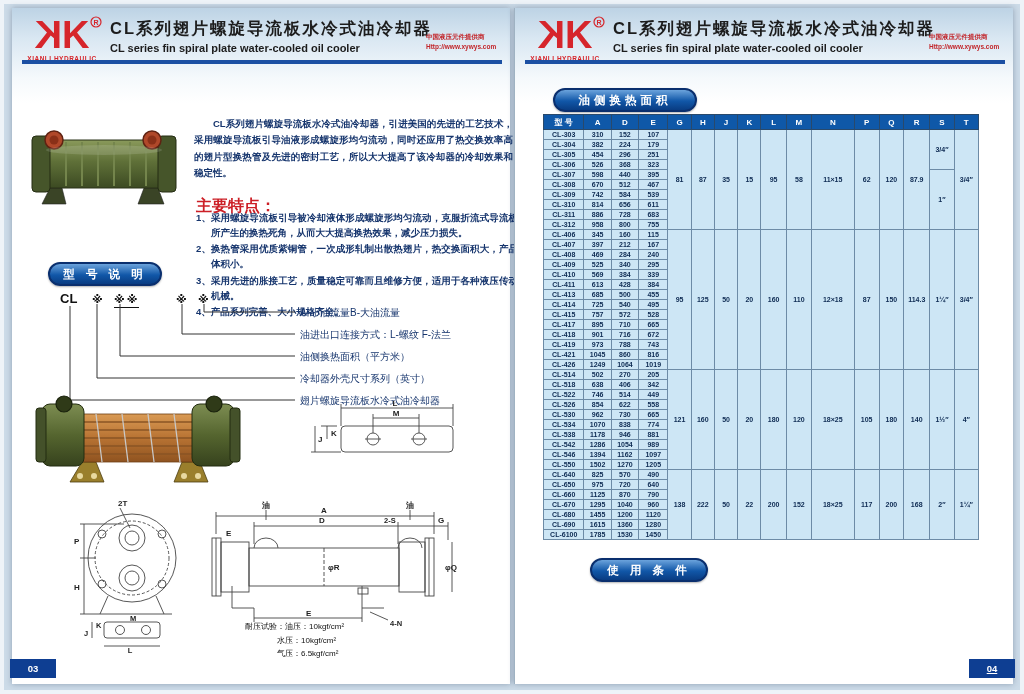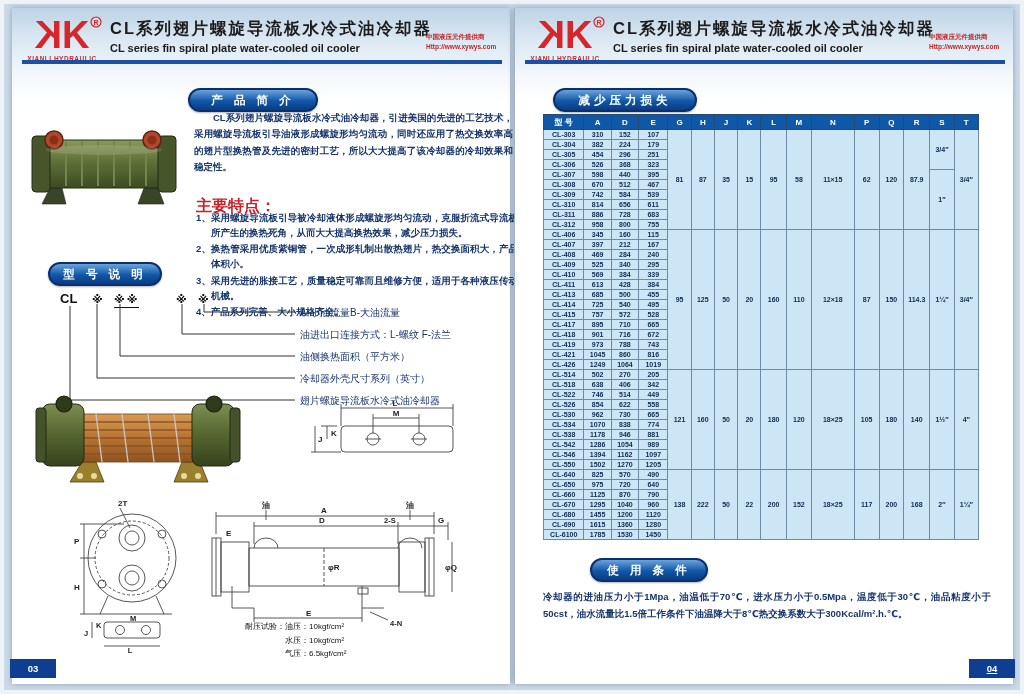--- a/index.html
+++ b/index.html
@@ -21,32 +21,32 @@
         font-size:6.5px;font-weight:bold;line-height:1.6;text-align:left;}
   .hdr-bar{position:absolute;left:10px;top:52px;width:480px;height:4px;background:#1b4fa3;}
   
   .badge{position:absolute;height:20px;line-height:20px;text-align:center;color:#fff;
         font-size:11.5px;font-weight:bold;letter-spacing:4px;border-radius:12px;
         background:linear-gradient(180deg,#6ba3dc 0,#1157a8 55%,#093c82 100%);
         border:2px solid #0a2f6e;box-shadow:0 1px 2px rgba(0,0,0,.3);}
   .pagenum{position:absolute;width:46px;height:19px;line-height:19px;background:#0e3e92;
         color:#fff;font-size:9.5px;font-weight:bold;text-align:center;}
   
-  .intro-text{position:absolute;left:182px;top:102px;width:319px;font-size:9.5px;
+  .intro-text{position:absolute;left:182px;top:108px;width:319px;font-size:9.5px;
         line-height:1.72;color:#16356d;font-weight:600;text-indent:2em;text-align:justify;}
   .features-title{position:absolute;left:184px;top:188px;font-size:16px;font-weight:bold;color:#cc1f26;}
   .features{position:absolute;left:184px;top:203px;width:322px;font-size:9.5px;
         line-height:1.55;color:#16356d;font-weight:600;}
   .features div{padding-left:15px;text-indent:-15px;margin-bottom:2px;text-align:justify;}
   .model-prefix{position:absolute;left:48px;top:283px;font-size:13px;font-weight:bold;color:#111;}
   .mark{position:absolute;top:285px;font-size:11px;font-weight:bold;color:#111;letter-spacing:2px;}
   .mark.u{border-bottom:1.5px solid #111;padding-bottom:1px;}
   .model-label{position:absolute;left:288px;font-size:10px;font-weight:normal;color:#16356d;white-space:nowrap;}
   .press{position:absolute;left:233px;top:612px;font-size:8px;font-weight:normal;color:#111;line-height:1.7;}
-  .press div.ind{margin-left:40px;}
+  .press div.ind{margin-left:32px;}
   
   .dim-table{border-collapse:collapse;table-layout:fixed;width:436px;}
   .dim-table th{background:#0f58a8;color:#fff;font-size:8px;font-weight:bold;
         border:1px solid #29496b;height:14px;padding:0;}
   .dim-table td{background:#cde6f5;color:#0d2a52;font-size:7px;font-weight:600;
         border:1px solid #6d8ba6;height:9px;line-height:9px;padding:0;text-align:center;
         white-space:nowrap;overflow:hidden;}
   .dim-table td.model{font-weight:bold;}
   .usage-text{position:absolute;left:28px;top:580px;width:448px;font-size:9.5px;font-weight:bold;
         color:#16356d;line-height:1.8;text-align:justify;}
@@ -69,21 +69,20 @@
     <div class="hdr-titles">
       <div class="title-cn">CL系列翅片螺旋导流板水冷式油冷却器</div>
       <div class="title-en">CL series fin spiral plate water-cooled oil cooler</div>
     </div>
     <div class="hdr-supplier">
       <div>中国液压元件提供商</div>
       <div>Http://www.xywys.com</div>
     </div>
     <div class="hdr-bar"></div>
 
-    <div class="badge" style="left:176px;top:80px;width:126px;">产 品 简 介</div>
 
     <svg style="position:absolute;left:14px;top:102px;" width="156" height="100" viewBox="0 0 156 100">
       <defs>
         <linearGradient id="grnBody" x1="0" y1="0" x2="0" y2="1">
           <stop offset="0" stop-color="#8a9a5b"></stop>
             <stop offset="0.45" stop-color="#5f7038"></stop>
             <stop offset="1" stop-color="#3c4a22"></stop>
         </linearGradient>
       </defs>
       <path d="M24 78 L16 94 L40 94 L36 78 Z" fill="#3a4426" stroke="#222" stroke-width="0.6"></path>
@@ -305,21 +304,21 @@
     <div class="hdr-titles">
       <div class="title-cn">CL系列翅片螺旋导流板水冷式油冷却器</div>
       <div class="title-en">CL series fin spiral plate water-cooled oil cooler</div>
     </div>
     <div class="hdr-supplier">
       <div>中国液压元件提供商</div>
       <div>Http://www.xywys.com</div>
     </div>
     <div class="hdr-bar"></div>
 
-    <div class="badge" style="left:38px;top:80px;width:140px;">减少压力损失</div>
+    <div class="badge" style="left:38px;top:80px;width:140px;">油侧换热面积</div>
 
     <div style="position:absolute;left:28px;top:106px;">
       <table class="dim-table" id="dimTable">
         <colgroup>
           <col style="width:40px">
             <col style="width:27px">
             <col style="width:27px">
             <col style="width:29px">
           <col style="width:23px">
             <col style="width:23px">
@@ -648,17 +647,16 @@
               <td class="model">CL-6100</td>
               <td>1785</td>
               <td>1530</td>
               <td>1450</td>
             </tr>
           </tbody>
       </table>
     </div>
 
     <div class="badge" style="left:38px;top:550px;width:114px;margin-left:37px;">使 用 条 件</div>
-    <div class="usage-text">冷却器的进油压力小于1Mpa，油温低于70℃，进水压力小于0.5Mpa，温度低于30℃，油品粘度小于50cst，油水流量比1.5倍工作条件下油温降大于8℃热交换系数大于300Kcal/m².h.℃。</div>
 
     <div class="pagenum" style="left:454px;top:651px;text-decoration:underline;">04</div>
   </div>
 </div>
 
 </body></html>

